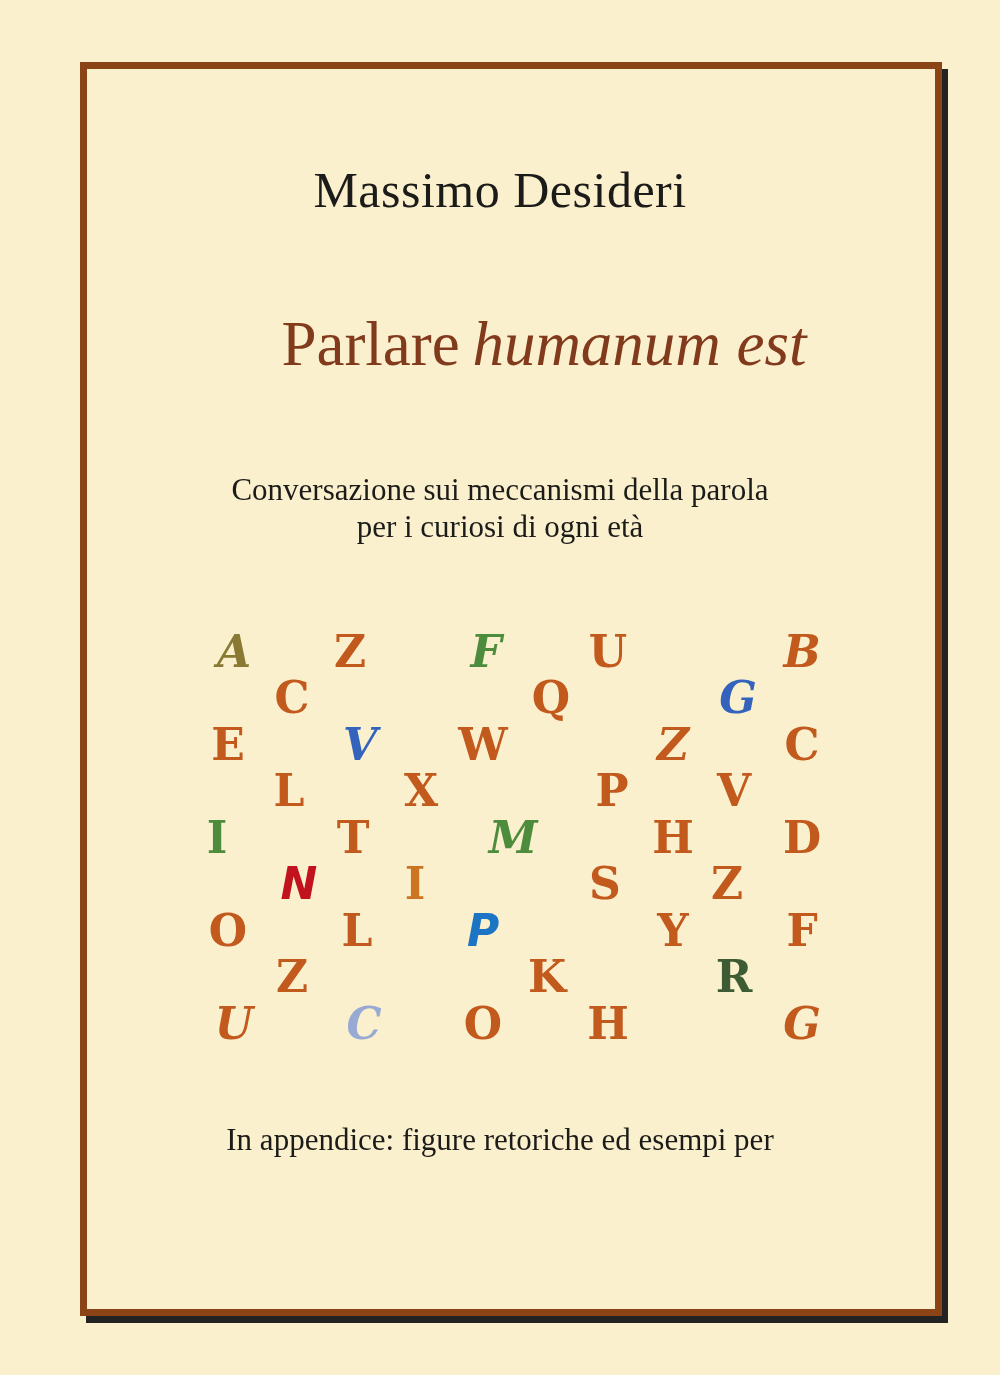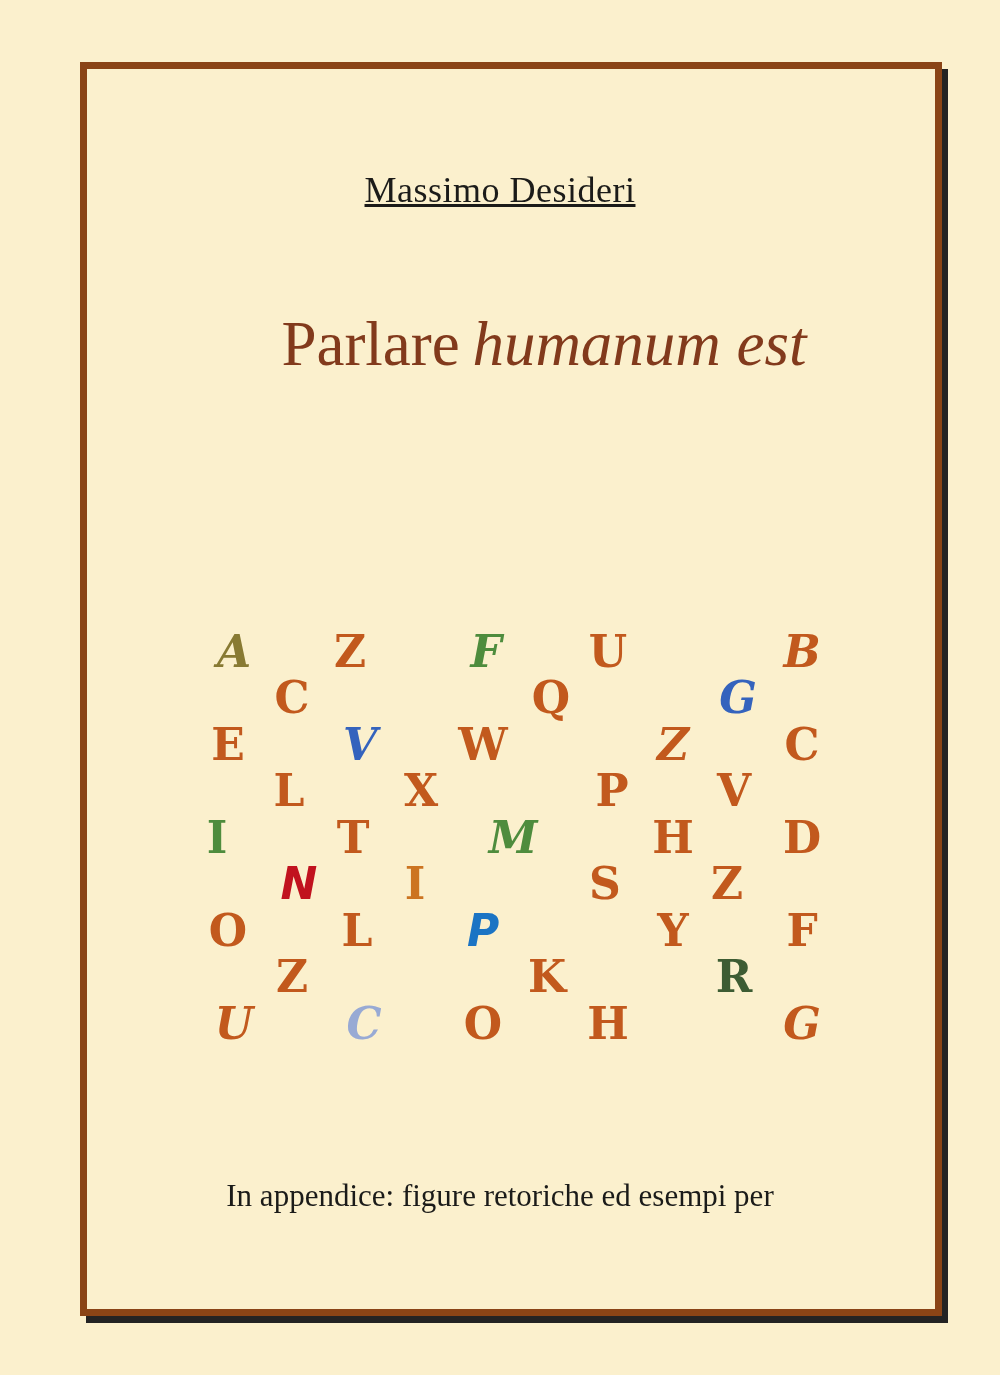--- a/index.html
+++ b/index.html
@@ -24,24 +24,23 @@
     border: 7px solid var(--frame, #8A4416);
     box-shadow: 6px 7px 0 var(--shadow, #232323);
   }
   .author {
     position: absolute;
     top: 190px;
     left: 0;
     width: 100%;
     transform: translateY(-50%);
     text-align: center;
-    font-size: 36px;
+    font-size: 50px;
     color: var(--ink, #1B1B19);
     letter-spacing: 0.5px;
-    text-decoration: underline;
   }
   .title {
     position: absolute;
     top: 347px;
     left: 0;
     width: 100%;
     margin: 0;
     transform: translateY(-54%);
     text-align: center;
     font-size: 63px;
@@ -59,21 +58,21 @@
     left: 0;
     width: 100%;
     transform: translateY(-50%);
     text-align: center;
     font-size: 31px;
     line-height: 37px;
     color: var(--ink, #1B1B19);
   }
   .appendix {
     position: absolute;
-    top: 1195px;
+    top: 1139px;
     left: 0;
     width: 100%;
     transform: translateY(-50%);
     text-align: center;
     font-size: 31px;
     line-height: 37px;
     color: var(--ink, #1B1B19);
   }
   .letters {
     position: absolute;
@@ -94,20 +93,24 @@
 <body>
 
 <div class="page">
 
   <div class="frame"></div>
 
   <div class="author">Massimo Desideri</div>
 
   <h1 class="title"><span class="t-roman">Parlare</span><span class="t-italic">humanum est</span></h1>
 
+  <div class="subtitle">
+    <div>Conversazione sui meccanismi della parola</div>
+    <div>per i curiosi di ogni età</div>
+  </div>
 
   <div class="letters">
       <span class="ltr italic" style="left: 234px; top: 652px; color: rgb(136, 122, 51);">A</span>
       <span class="ltr" style="left: 350px; top: 652px; color: rgb(194, 89, 29);">Z</span>
       <span class="ltr italic" style="left: 486px; top: 652px; color: rgb(78, 140, 61);">F</span>
       <span class="ltr" style="left: 608px; top: 652px; color: rgb(194, 89, 29);">U</span>
       <span class="ltr italic" style="left: 802px; top: 652px; color: rgb(194, 89, 29);">B</span>
       <span class="ltr" style="left: 292px; top: 698px; color: rgb(194, 89, 29);">C</span>
       <span class="ltr" style="left: 551px; top: 698px; color: rgb(194, 89, 29);">Q</span>
       <span class="ltr italic" style="left: 738px; top: 698px; color: rgb(52, 99, 189);">G</span>

